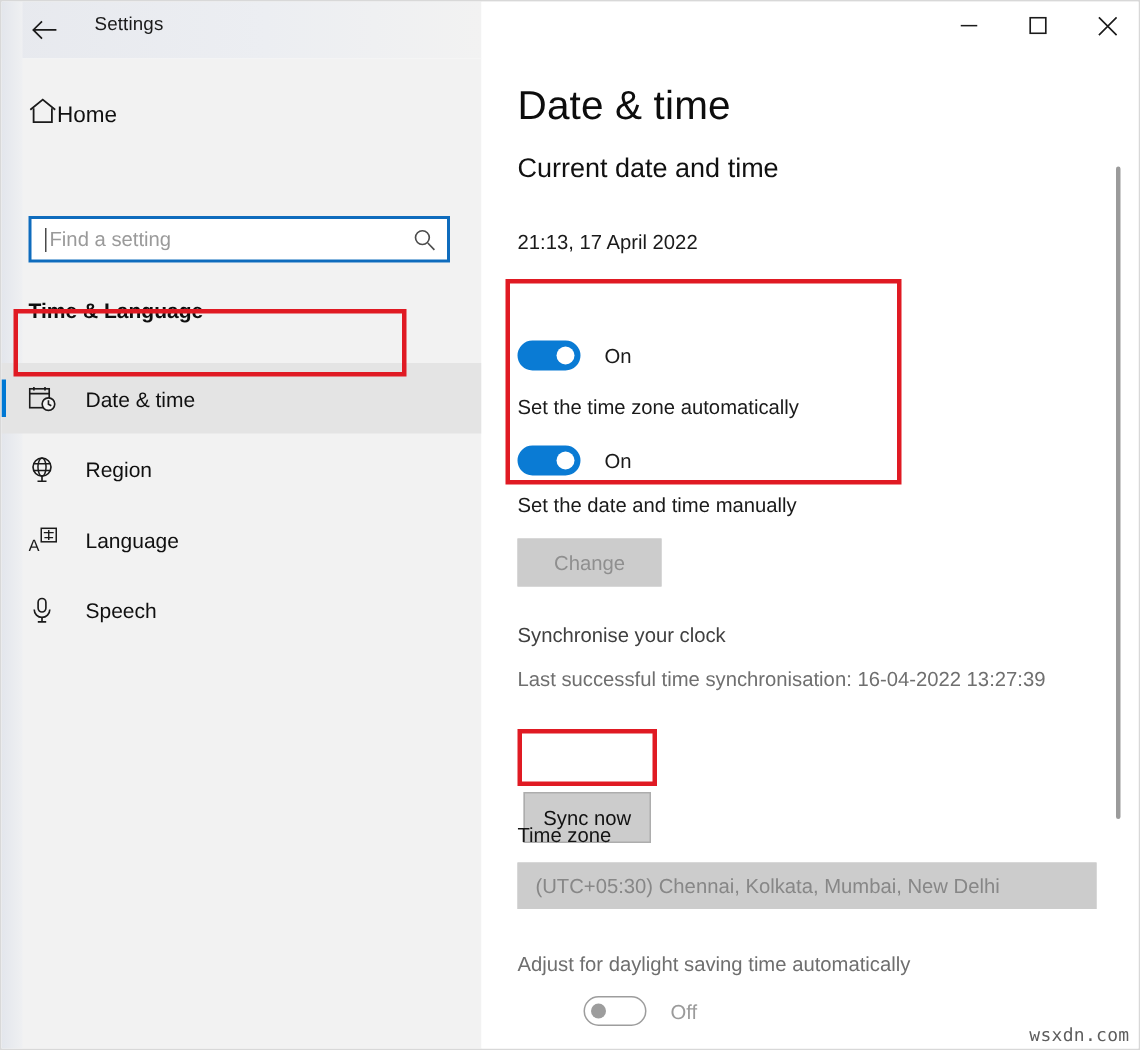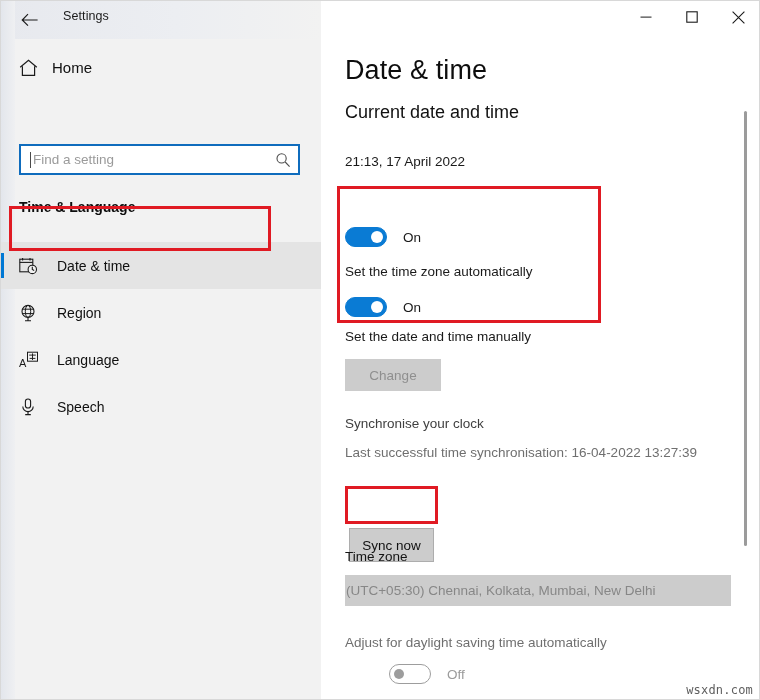--- a/index.html
+++ b/index.html
@@ -85,22 +85,21 @@
     position: absolute;
     left: 0; top: -38px;
     width: 14px; height: 700px;
     background: linear-gradient(to right, #e3e6ec, #eff0f2);
     pointer-events: none;
   }
   .home-row {
     position: absolute;
     left: 8px; top: 20px;
     width: 300px; height: 34px;
-    display: flex; align-items: flex-start;
-    gap: 14px;
+    display: flex; align-items: center;
     padding-left: 10px;
     box-sizing: border-box;
   }
   .home-row .label {
     font-size: 15px;
     color: #101010;
   }
   .search-wrap {
     position: absolute;
     left: 18px; top: 105px;
@@ -311,20 +310,21 @@
 
   .combo {
     position: absolute;
     left: 24px; top: 536px;
     width: 386px; height: 31px;
     background: #cccccc;
     border: 1px solid #cccccc;
     box-sizing: border-box;
     display: flex;
     align-items: center;
+    padding-left: 11px;
     font-size: 13.5px;
     color: #878787;
   }
 
   
   .scrollbar-track {
     position: absolute;
     right: 5px; top: 0;
     width: 10px; height: 662px;
     background: transparent;

